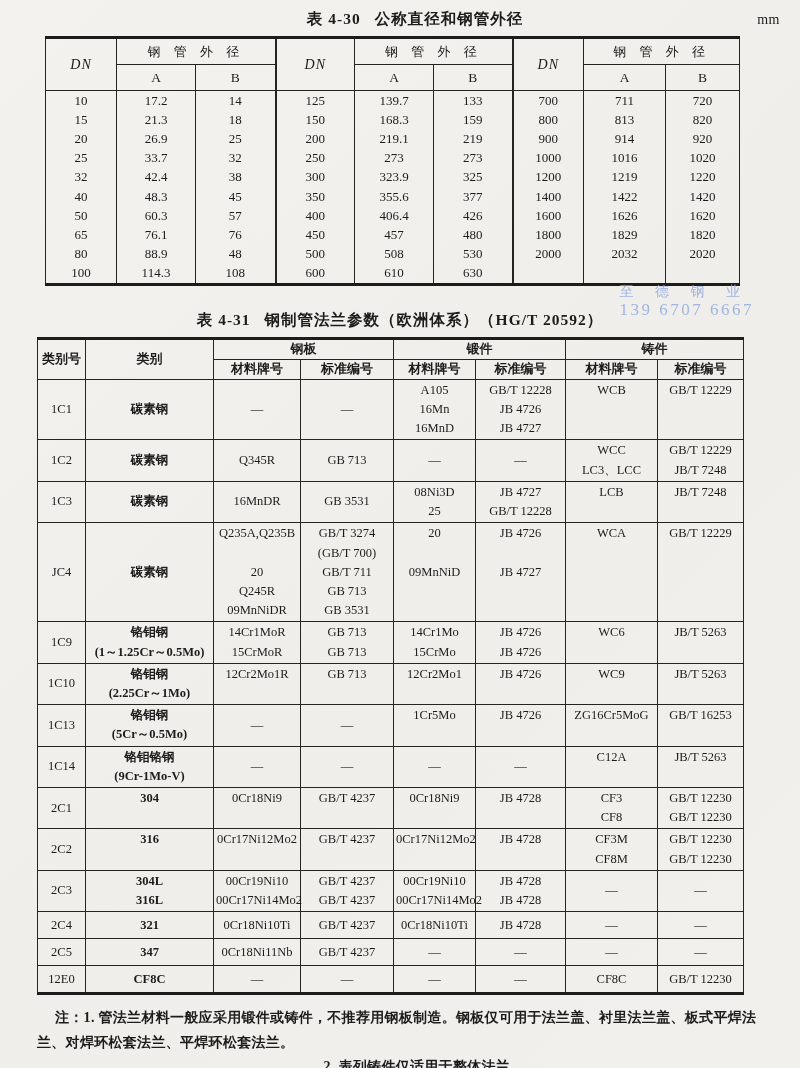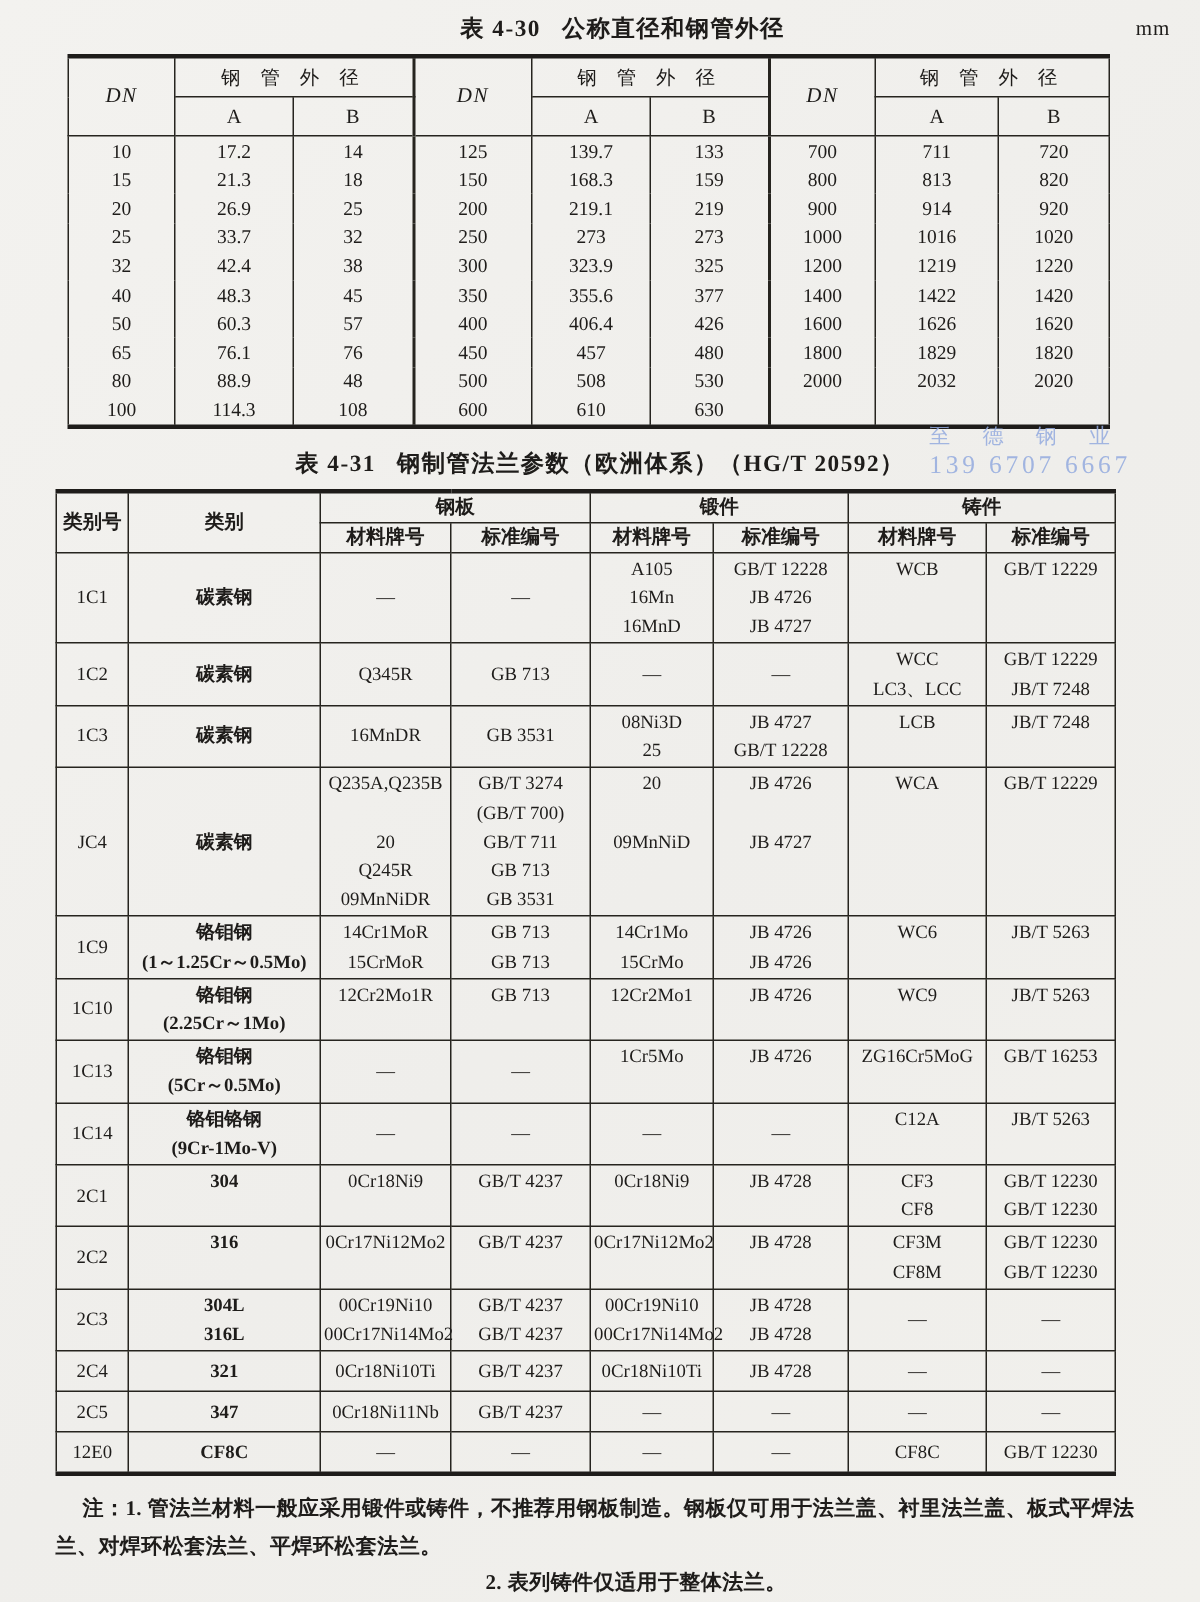--- a/index.html
+++ b/index.html
@@ -10,21 +10,21 @@
     color:#1e1c1a;
   }
   .page{
     position:relative;width:800px;height:1068px;overflow:hidden;
     background:linear-gradient(135deg,#f3f2ef 0%,#efeeeb 55%,#f1f0ec 100%);
   }
   
   .caption{ text-align:center; font-weight:bold; font-size:15.5px; letter-spacing:1px;}
   .caption .cap-label{margin-right:14px;}
   .caption1{padding-top:9px;margin-left:30px;}
-  .caption2{margin-top:13px;}
+  .caption2{margin-top:24px;}
   .unit-label{position:absolute;top:12px;right:20px;font-size:14px;letter-spacing:.5px;margin-left:45px;}
   
   .watermark{
     position:absolute;top:283px;right:46px;text-align:left;
     color:#94abdf;opacity:.85;line-height:18px;white-space:nowrap;
   }
   .wm-name{font-size:14px;letter-spacing:9px;}
   .wm-phone{font-size:17px;letter-spacing:2.5px;}
   
   table{border-collapse:collapse;table-layout:fixed;}

